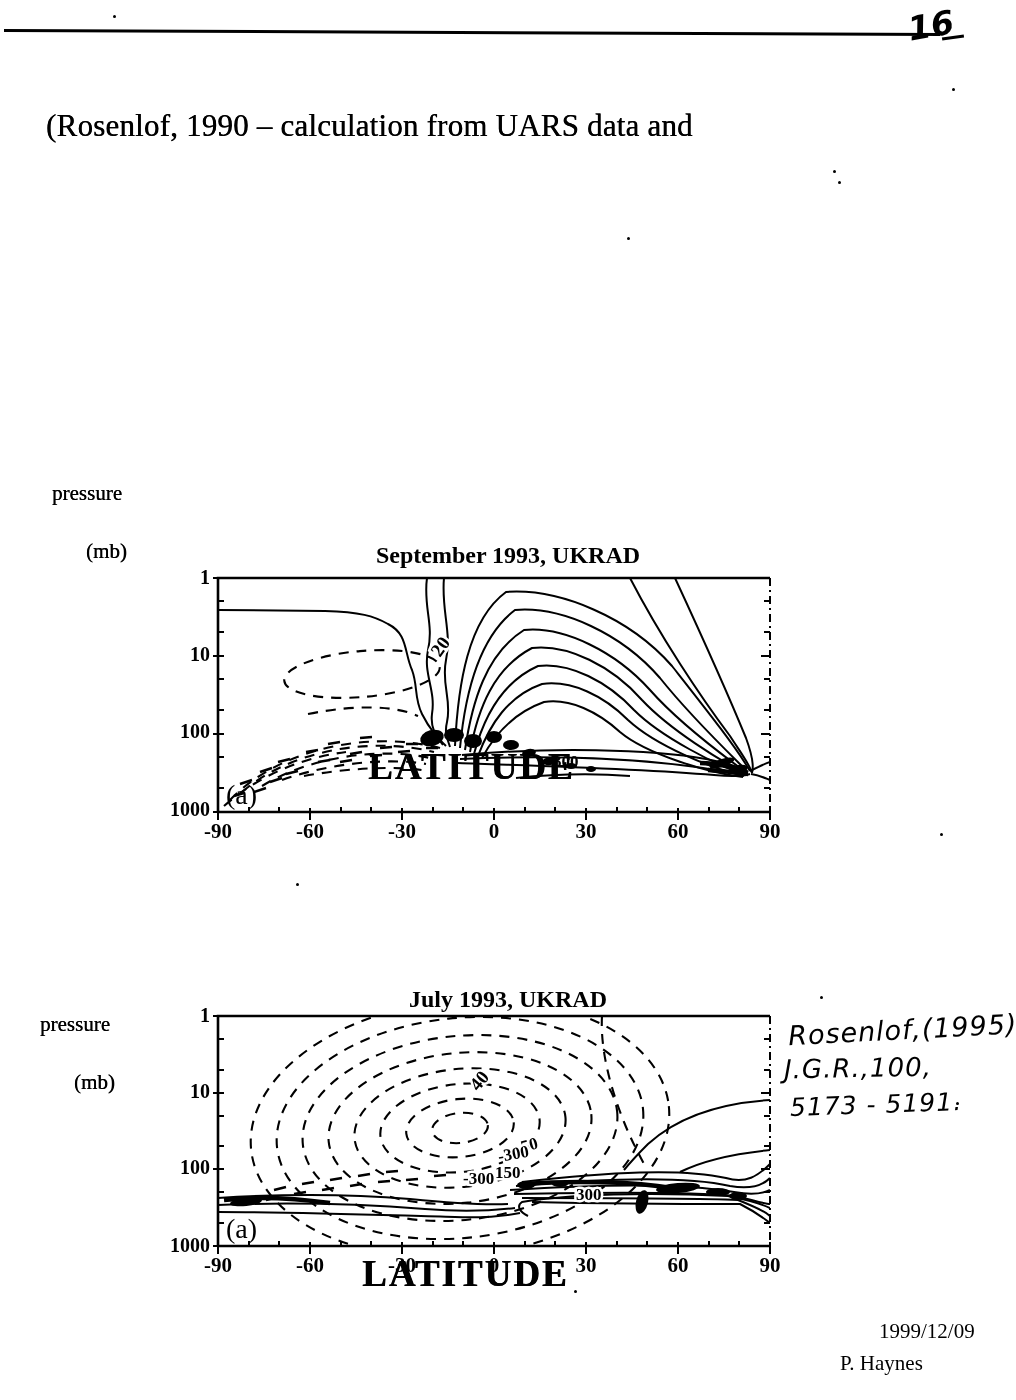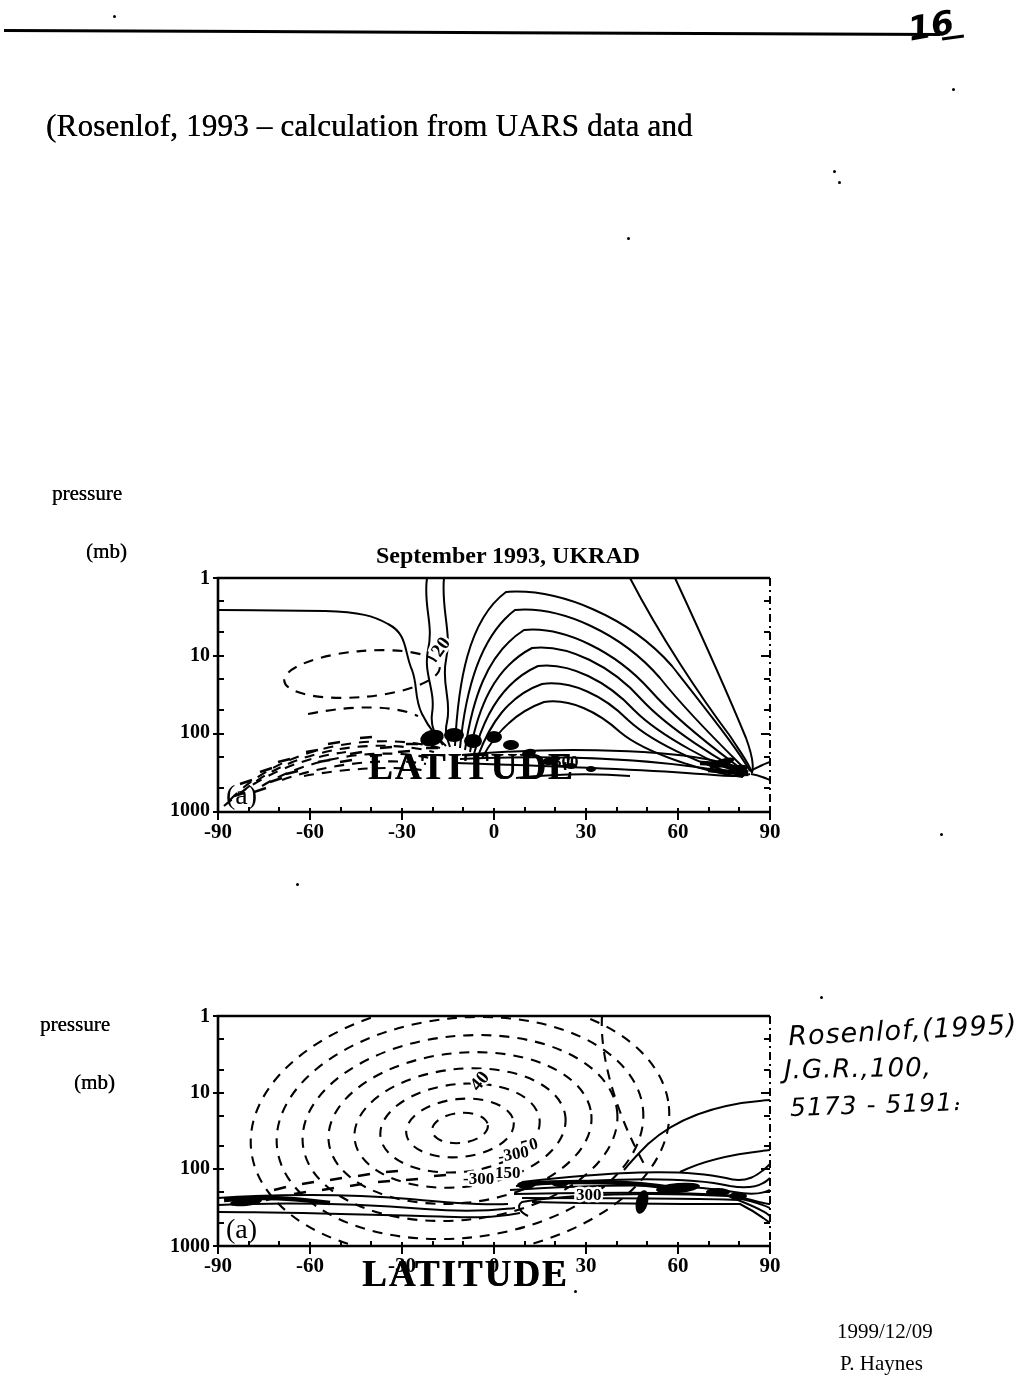--- a/index.html
+++ b/index.html
@@ -37,21 +37,21 @@
 </style>
 </head>
 <body>
 
 <div id="page">
 
   <div class="rule" style="left:4px;top:31px;width:936px;height:3px;transform:rotate(.25deg)"></div>
   <div class="hw16" style="left:908px;top:6px">16</div>
   <div class="rule" style="left:942px;top:36px;width:22px;height:3px;transform:rotate(-8deg)"></div>
 
-  <div class="txt hdr" style="left:46px;top:110px">(Rosenlof, 1993 – calculation from UARS data and</div>
+  <div class="txt hdr" style="left:46px;top:110px">(Rosenlof, 1990 – calculation from UARS data and</div>
 
   <div class="txt ylab" style="left:52px;top:482px">pressure</div>
   <div class="txt ylab" style="left:86px;top:540px">(mb)</div>
   <div class="ctitle" style="left:338px;top:542px">September 1993, UKRAD</div>
 
   <svg style="left:170px;top:566px" width="630" height="280" viewBox="-40 0 630 280">
     <defs>
         <clipPath id="clipJan">
           <rect x="8" y="12" width="552" height="234"></rect>
         </clipPath>
@@ -136,20 +136,21 @@
       <text class="xtl" x="468" y="272">60</text>
       <text class="xtl" x="560" y="272">90</text>
     </g>
   </svg>
 
   <div class="latover" style="left:368px;top:745px">LATITUDE</div>
   <div class="ov300" style="left:553px;top:752px">300</div>
 
   <div class="txt ylab" style="left:40px;top:1013px">pressure</div>
   <div class="txt ylab" style="left:74px;top:1071px">(mb)</div>
+  <div class="ctitle" style="left:338px;top:986px">July 1993, UKRAD</div>
 
   <svg style="left:170px;top:1004px" width="630" height="300" viewBox="-40 0 630 300">
     <defs>
         <clipPath id="clipJul">
           <rect x="8" y="12" width="552" height="230"></rect>
         </clipPath>
       </defs>
 
     <g>
       <path class="frame" d="M8,242 V12 H560"></path>
@@ -230,21 +231,21 @@
       <text class="xtl" x="560" y="268">90</text>
     </g>
   </svg>
 
   <div class="latover" style="left:362px;top:1252px">LATITUDE</div>
 
   <div class="hand" style="left:788px;top:1014px;font-size:27px;transform:rotate(-3deg)">Rosenlof,(1995).</div>
   <div class="hand" style="left:784px;top:1053px;font-size:26px;transform:rotate(-1deg)">J.G.R.,100,</div>
   <div class="hand" style="left:790px;top:1090px;font-size:25px;transform:rotate(-2deg)">5173 - 5191.</div>
 
-  <div class="txt foot" style="left:837px;top:1320px">1999/12/09</div>
+  <div class="txt foot" style="left:879px;top:1320px">1999/12/09</div>
   <div class="txt foot" style="left:840px;top:1352px">P. Haynes</div>
 
   <div class="speck" style="left:113px;top:15px"></div>
   <div class="speck" style="left:833px;top:170px"></div>
   <div class="speck" style="left:838px;top:181px"></div>
   <div class="speck" style="left:952px;top:88px"></div>
   <div class="speck" style="left:627px;top:237px"></div>
   <div class="speck" style="left:940px;top:833px"></div>
   <div class="speck" style="left:296px;top:883px"></div>
   <div class="speck" style="left:820px;top:996px"></div>

